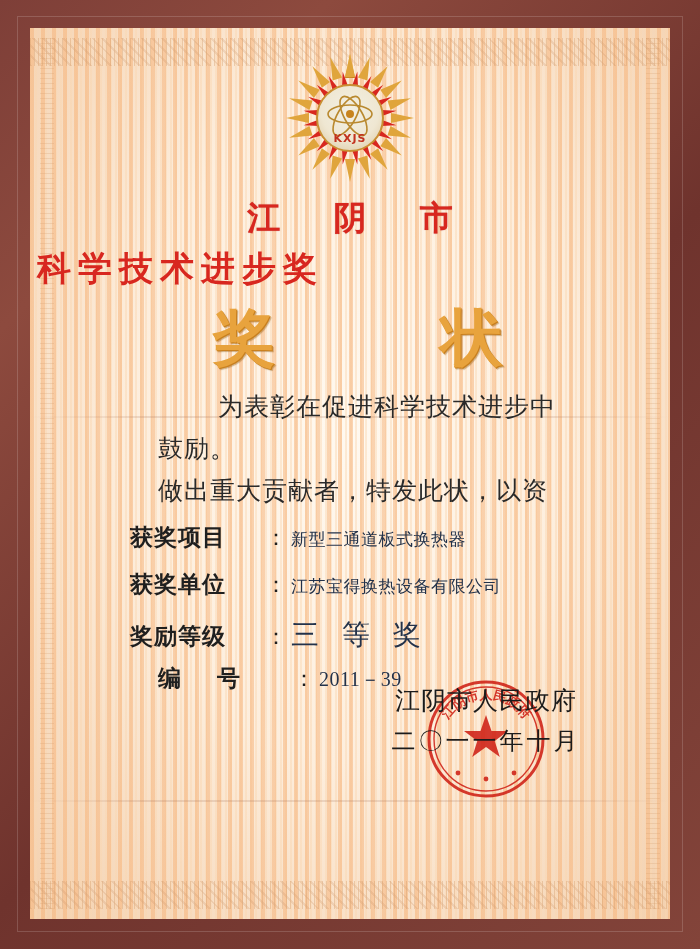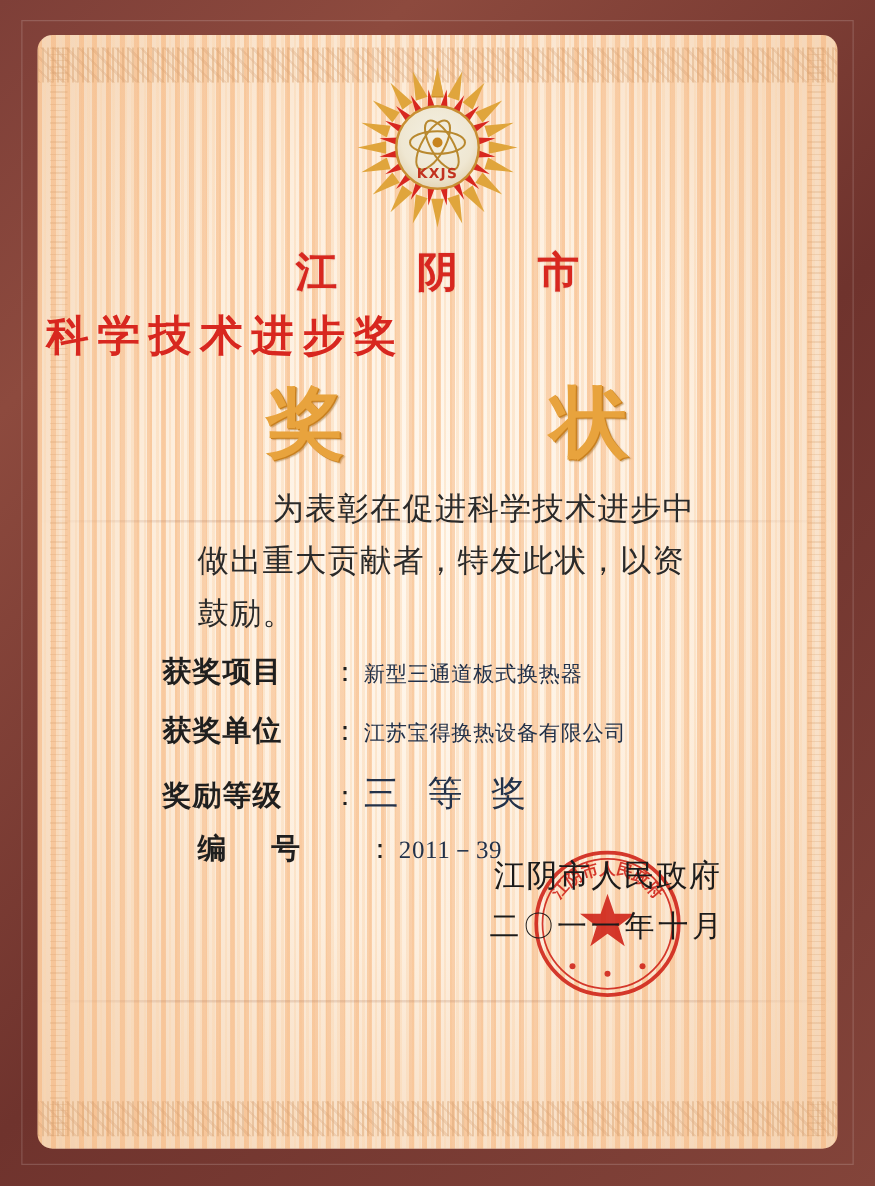--- a/index.html
+++ b/index.html
@@ -42,21 +42,20 @@
         rgba(246,181,125,0.55) 0px,
         rgba(246,181,125,0.55) 4px,
         rgba(255,252,245,0.0) 4px,
         rgba(255,252,245,0.0) 11px),
       repeating-linear-gradient(90deg,
         rgba(250,214,176,0.45) 0px,
         rgba(250,214,176,0.45) 2px,
         rgba(255,255,255,0) 2px,
         rgba(255,255,255,0) 5px),
       radial-gradient(ellipse at 50% 45%, #fff9f0 0%, #fdeedd 48%, #f7dcc1 78%, #f3d0ae 100%);
-    border-radius: 12px;
   }
   
   .crease {
     position: absolute;
     left: 0; right: 0;
     height: 2px;
     background: linear-gradient(90deg, rgba(180,140,110,0) 0%, rgba(170,120,95,0.22) 18%, rgba(170,120,95,0.20) 82%, rgba(180,140,110,0) 100%);
     pointer-events: none;
   }
   .crease.c1 { top: 388px; }
@@ -120,21 +119,21 @@
     position: absolute;
     top: 168px;
     left: 0; right: 0;
     text-align: center;
     font-size: 33px;
     letter-spacing: 22px;
     text-indent: 22px;
     font-weight: bold;
     color: #d8271f;
     text-shadow: 0 0 1px rgba(160,20,15,0.5);
-    font-family: Liberation Mono, monospace;
+    font-family: Liberation Sans, sans-serif;
   }
   .title-award {
     position: absolute;
     top: 218px;
     left: 0; right: 0;
     font-size: 34px;
     letter-spacing: 7px;
     text-indent: 7px;
     font-weight: bold;
     color: #d8271f;
@@ -338,22 +337,22 @@
           </g>
         </svg>
       </div>
 
       <div class="title-city">江 阴 市</div>
       <div class="title-award">科学技术进步奖</div>
       <div class="title-big">奖 状</div>
 
       <div class="body-text">
         <div class="body-line l1">为表彰在促进科学技术进步中</div>
+        <div class="body-line">鼓励。</div>
         <div class="body-line">做出重大贡献者，特发此状，以资</div>
-        <div class="body-line">鼓励。</div>
       </div>
 
       <div class="fields">
 
         <div class="field-row">
           <div class="field-label">获奖项目</div>
           <div class="field-colon">：</div>
           <div class="field-value">新型三通道板式换热器</div>
         </div>
 

